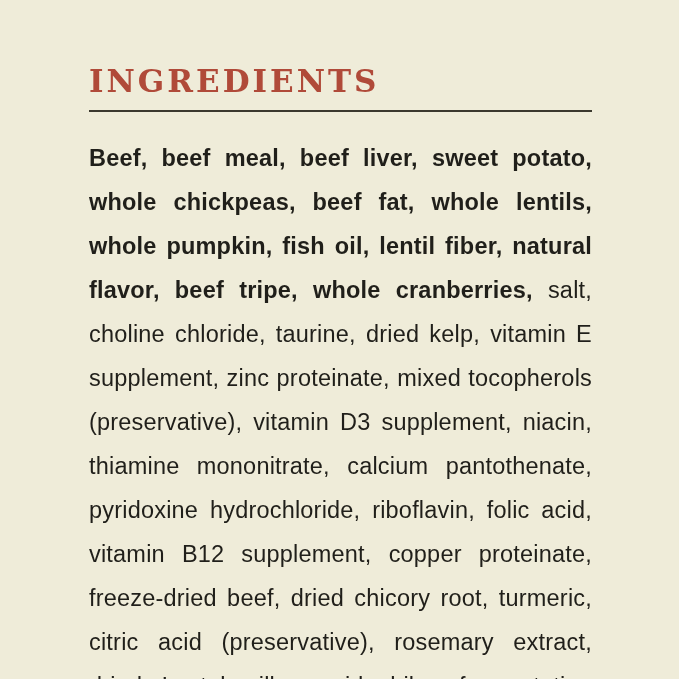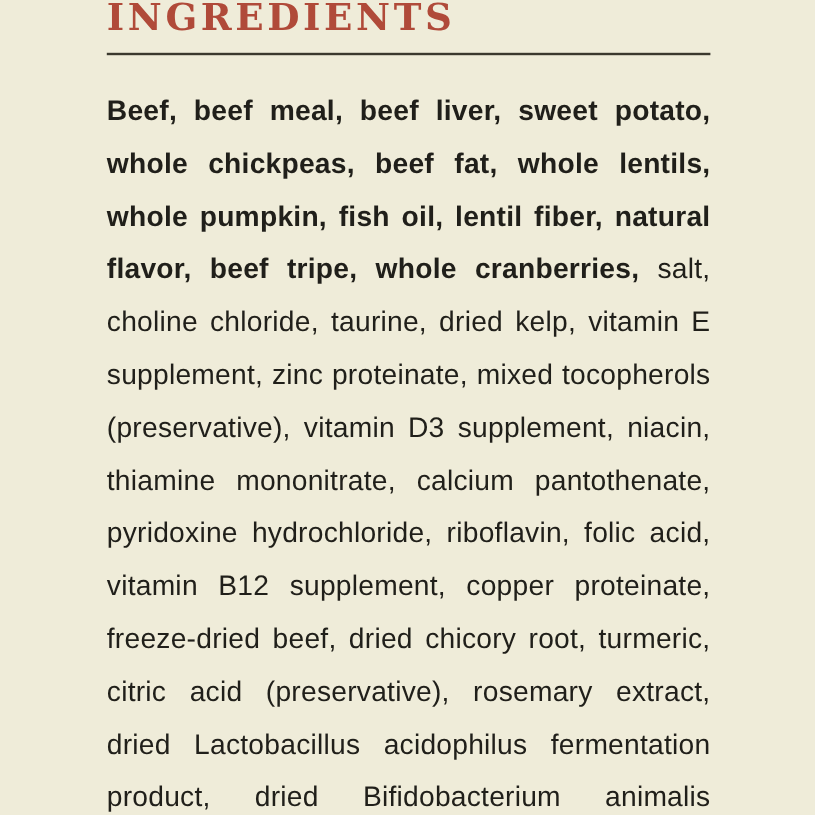--- a/index.html
+++ b/index.html
@@ -15,20 +15,21 @@
     font-family: "Liberation Sans", sans-serif;
   }
   .label-panel {
     position: absolute;
     left: 89px;
     top: 0;
     width: 503px;
   }
   .heading {
     margin: 0;
+    padding-top: 66px;
     font-family: "DejaVu Serif", serif;
     font-weight: 700;
     font-size: 31px;
     line-height: 1;
     letter-spacing: 3px;
     color: #b04a39;
   }
   .rule {
     margin-top: 13px;
     height: 0;

